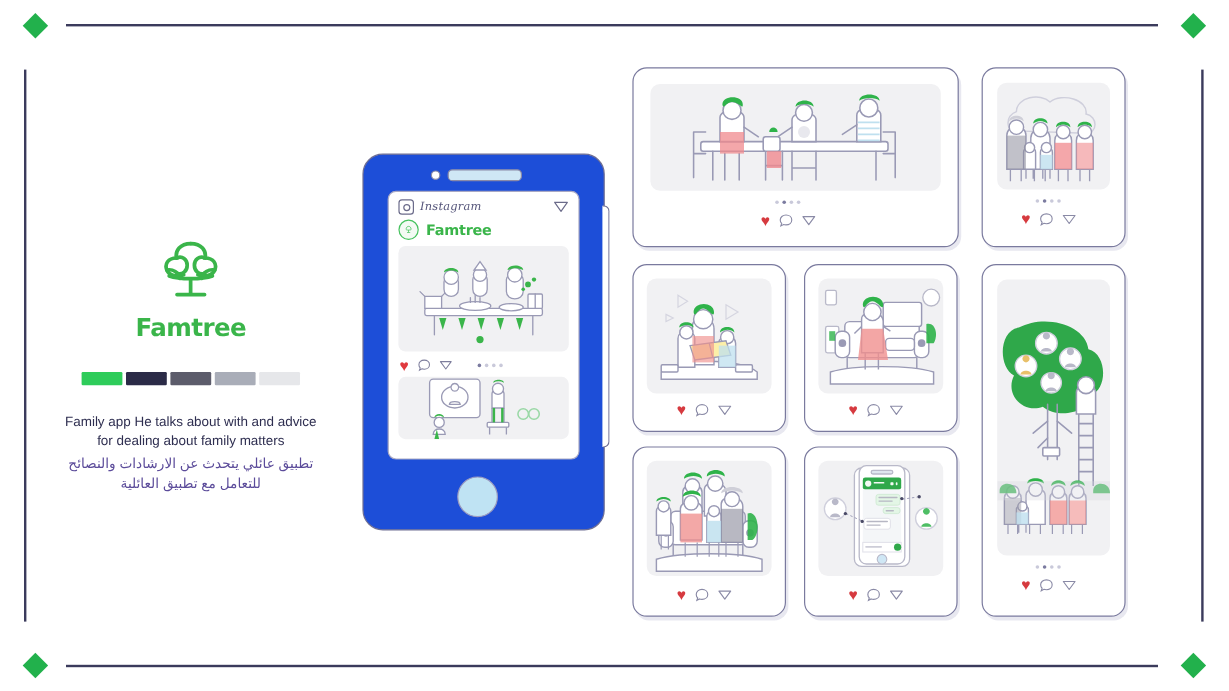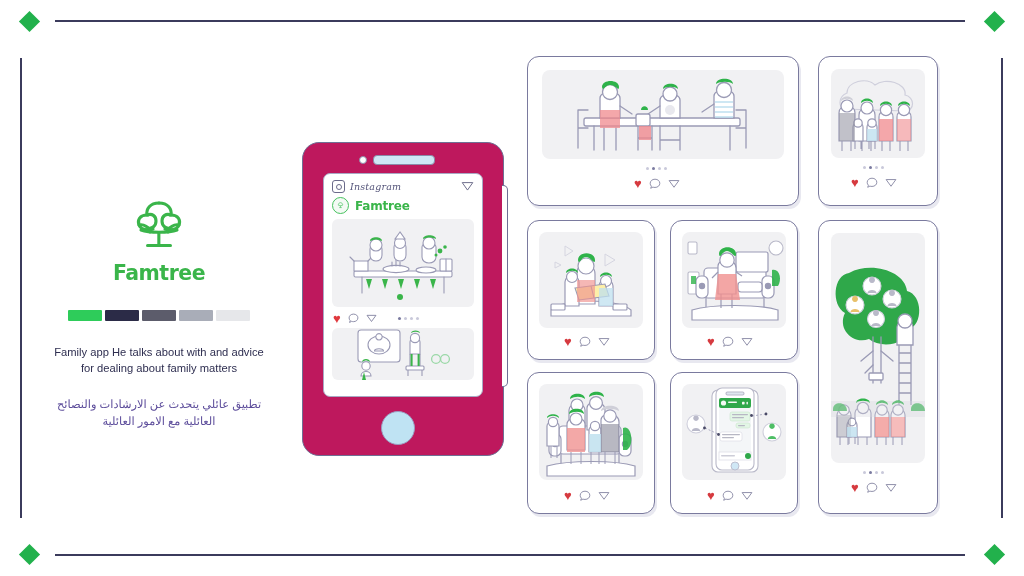--- a/index.html
+++ b/index.html
@@ -23,26 +23,26 @@
   .fl-left{left:20px;top:58px;width:2px;height:460px;}
   .fl-right{left:1001px;top:58px;width:2px;height:460px;}
 
   
   .brand{position:absolute;left:40px;top:196px;width:238px;text-align:center;}
   .logo-mark{width:74px;height:60px;margin:0 auto 2px;display:block;}
   .logo-word{width:100px;height:30px;margin:0 auto;display:block;}
   .swatches{display:flex;gap:3px;justify-content:center;margin-top:22px;}
   .sw{width:34px;height:11px;border-radius:1px;}
   .tag-en{margin-top:24px;font-size:11.2px;line-height:1.42;color:#2e2e50;}
-  .tag-ar{margin-top:19px;font-size:11.4px;line-height:1.55;color:#5b4b9a;direction:rtl;}
+  .tag-ar{margin-top:2px;font-size:11.4px;line-height:1.55;color:#5b4b9a;direction:rtl;}
 
   
   .phone{
-    position:absolute;left:302px;top:142px;width:200px;height:312px;
-    border:1.6px solid #6f6f94;border-radius:17px;background:#be185d;
+    position:absolute;left:302px;top:128px;width:200px;height:312px;
+    border:1.6px solid #6f6f94;border-radius:17px;background:#1d4ed8;
   }
   .phone-side{position:absolute;right:-5px;top:42px;width:5px;height:200px;
     border:1.4px solid #6f6f94;border-left:none;border-radius:0 5px 5px 0;background:#fff;}
   .phone-speaker{position:absolute;left:66px;top:11px;width:1px;}
   .spk-dot{position:absolute;left:-10px;top:2px;width:6px;height:6px;border:1.2px solid #8a8aa8;border-radius:50%;background:#fff;}
   .spk-bar{position:absolute;left:4px;top:1px;width:60px;height:8px;border:1.2px solid #8a8aa8;border-radius:4px;background:#cfe7f5;}
   .screen{position:absolute;left:20px;top:30px;width:158px;height:222px;
     border:1.4px solid #a9a9c4;border-radius:7px;background:#fff;overflow:hidden;}
   .ig-bar{display:flex;align-items:center;justify-content:space-between;padding:6px 8px 2px;}
   .ig-left{display:flex;align-items:center;gap:5px;}
@@ -144,21 +144,21 @@
       <div class="sw" style="background:#a9adb8"></div>
       <div class="sw" style="background:#e6e7ea"></div>
     </div>
 
     <div class="tag-en">
       <div>Family app He talks about with and advice</div>
       <div>for dealing about family matters</div>
     </div>
     <div class="tag-ar">
       <div>تطبيق عائلي يتحدث عن الارشادات والنصائح</div>
-      <div>العائلية مع الامور العائلية</div>
+      <div>للتعامل مع تطبيق العائلية</div>
     </div>
   </div>
 
   <div class="phone">
     <div class="phone-side"></div>
     <div class="phone-speaker">
       <div class="spk-dot"></div>
       <div class="spk-bar"></div>
     </div>
 

